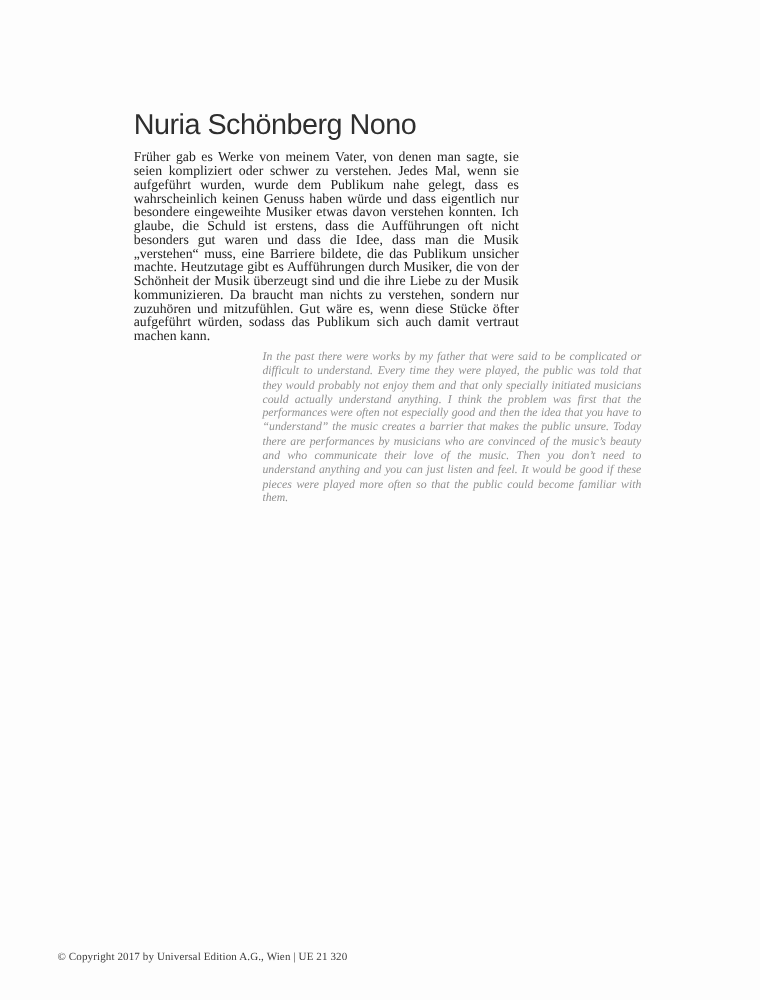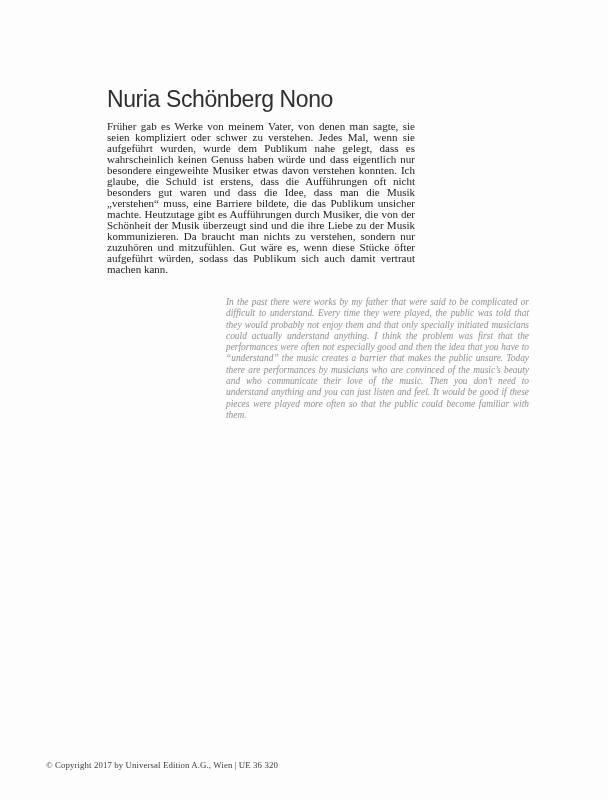--- a/index.html
+++ b/index.html
@@ -41,21 +41,21 @@
     font-size: 11px;
     line-height: 11px;
     text-align: justify;
     color: var(--body-text, #222222);
   }
   .english-paragraph {
     position: absolute;
     left: 210px;
     top: 281px;
     width: 303px;
-    margin: 16px;
+    margin: 0;
     font-family: "Liberation Serif", "DejaVu Serif", serif;
     font-style: italic;
     font-size: 9.4px;
     line-height: 11.3px;
     text-align: justify;
     color: var(--translation-text, #8f8f8f);
   }
   .footer {
     position: absolute;
     left: 46px;
@@ -71,14 +71,14 @@
 </head>
 <body>
 
 <div class="page">
   <h1 class="title">Nuria Schönberg Nono</h1>
 
   <p class="german-paragraph">Früher gab es Werke von meinem Vater, von denen man sagte, sie seien kompliziert oder schwer zu verstehen. Jedes Mal, wenn sie aufgeführt wurden, wurde dem Publikum nahe gelegt, dass es wahrscheinlich keinen Genuss haben würde und dass eigentlich nur besondere eingeweihte Musiker etwas davon verstehen konnten. Ich glaube, die Schuld ist erstens, dass die Aufführungen oft nicht besonders gut waren und dass die Idee, dass man die Musik „verstehen“ muss, eine Barriere bildete, die das Publikum unsicher machte. Heutzutage gibt es Aufführungen durch Musiker, die von der Schönheit der Musik überzeugt sind und die ihre Liebe zu der Musik kommunizieren. Da braucht man nichts zu verstehen, sondern nur zuzuhören und mitzufühlen. Gut wäre es, wenn diese Stücke öfter aufgeführt würden, sodass das Publikum sich auch damit vertraut machen kann.</p>
 
   <p class="english-paragraph">In the past there were works by my father that were said to be complicated or difficult to understand. Every time they were played, the public was told that they would probably not enjoy them and that only specially initiated musicians could actually understand anything. I think the problem was first that the performances were often not especially good and then the idea that you have to “understand” the music creates a barrier that makes the public unsure. Today there are performances by musicians who are convinced of the music’s beauty and who communicate their love of the music. Then you don’t need to understand anything and you can just listen and feel. It would be good if these pieces were played more often so that the public could become familiar with them.</p>
 
-  <p class="footer">© Copyright 2017 by Universal Edition A.G., Wien | UE 36 320</p>
+  <p class="footer">© Copyright 2017 by Universal Edition A.G., Wien | UE 21 320</p>
 </div>
 
 </body></html>

